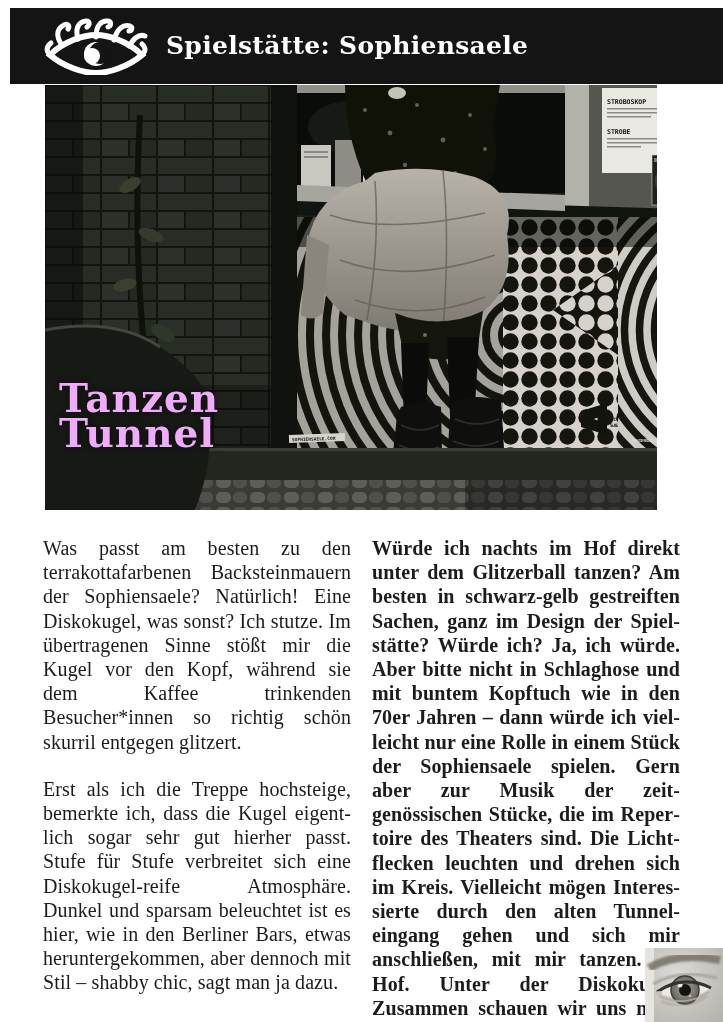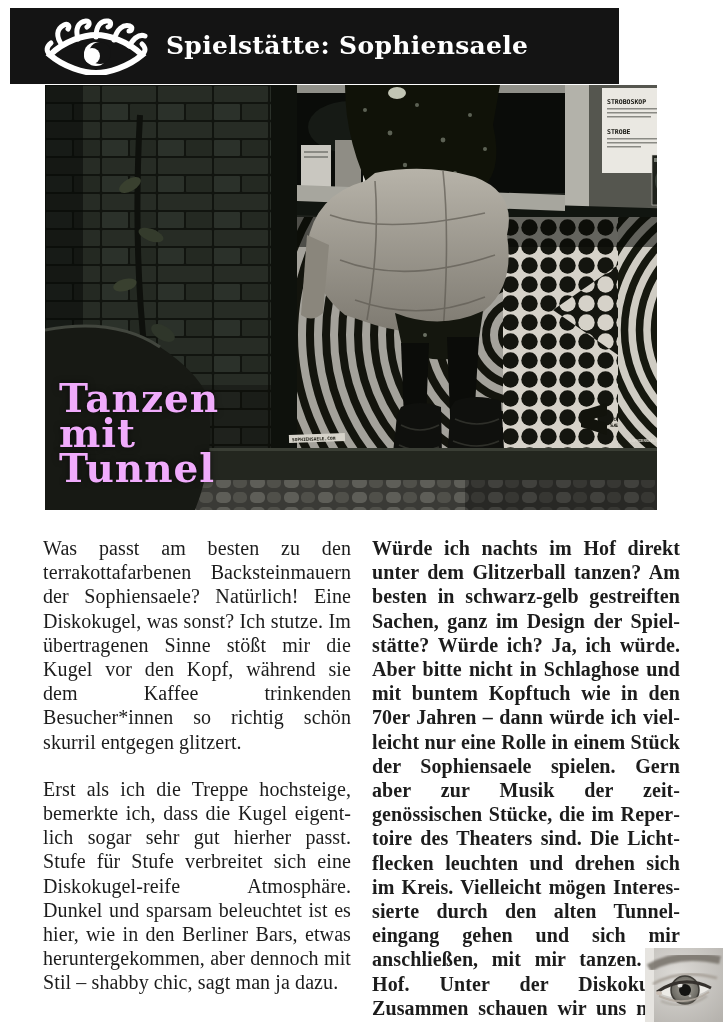--- a/index.html
+++ b/index.html
@@ -2,21 +2,21 @@
 <html><head>
 <meta charset="utf-8">
 <style>
   html,body{margin:0;padding:0;}
   body{
     width:723px;height:1022px;position:relative;background:#ffffff;
     font-family:"Liberation Serif",serif;overflow:hidden;
   }
   
   .header{
-    position:absolute;left:10px;top:8px;width:609px;height:76px;
+    position:absolute;left:10px;top:8px;width:713px;height:76px;
     background:#141414;display:flex;align-items:center;
   }
   .logo{position:absolute;left:34px;top:9px;width:104px;height:58px;}
   .header-title{
     position:absolute;left:156px;top:50%;transform:translateY(-52%);
     font-family:"DejaVu Serif",serif;font-weight:bold;font-size:25px;
     color:#ffffff;letter-spacing:.3px;white-space:nowrap;
   }
   
   .photo{
@@ -265,21 +265,20 @@
     <rect x="420" y="395" width="214" height="30" fill="rgba(0,0,0,.3)"></rect>
 
     <g>
       <path d="M0,245 Q70,232 115,262 Q150,285 162,310 Q172,370 150,425 L0,425 Z" fill="#171914"></path>
       <path d="M0,245 Q70,232 115,262" fill="none" stroke="#42463e" stroke-width="3"></path>
     </g>
   </svg>
 
   <div class="hero-title">
     <span>Tanzen</span>
-    <span>mit</span>
     <span>Tunnel</span>
   </div>
 </div>
 
 <div class="col col-left">
   <p>Was passt am besten zu den terrakotta­farbenen Backstein­mauern der Sophien­saele? Natürlich! Eine Diskokugel, was sonst?  Ich stutze. Im über­tragenen Sinne stößt mir die Kugel vor den Kopf, während sie dem Kaffee trinkenden Besucher*innen so richtig schön skurril entgegen glitzert.</p>
   <p>Erst als ich die Treppe hoch­steige, be­merkte ich, dass die Kugel eigent­lich sogar sehr gut hierher passt. Stufe für Stufe ver­breitet sich eine Disko­kugel-reife Atmo­sphäre. Dunkel und sparsam beleuch­tet ist es hier, wie in den Berliner Bars, etwas herunter­gekommen, aber dennoch mit Stil – shabby chic, sagt man ja dazu.</p>
 </div>
 <div class="col col-right">
   <p>Würde ich nachts im Hof direkt unter dem Glitzer­ball tanzen? Am besten in schwarz-gelb gestreif­ten Sachen, ganz im Design der Spiel­stätte? Würde ich? Ja, ich würde. Aber bitte nicht in Schlag­hose und mit buntem Kopf­tuch wie in den 70er Jahren – dann würde ich viel­leicht nur eine Rolle in einem Stück der Sophien­saele spielen. Gern aber zur Musik der zeit­genössischen Stücke, die im Reper­toire des Theaters sind. Die Licht­flecken leuchten und drehen sich im Kreis. Viel­leicht mögen Interes­sierte durch den alten Tunnel­eingang gehen und sich mir anschlie­ßen, mit mir tanzen. Im Hof. Unter der Disko­kugel. Zusammen schauen wir uns nicht nur Theater­stücke an, wir leben den Moment und leben die sich drehenden Licht­quadrate.</p>

